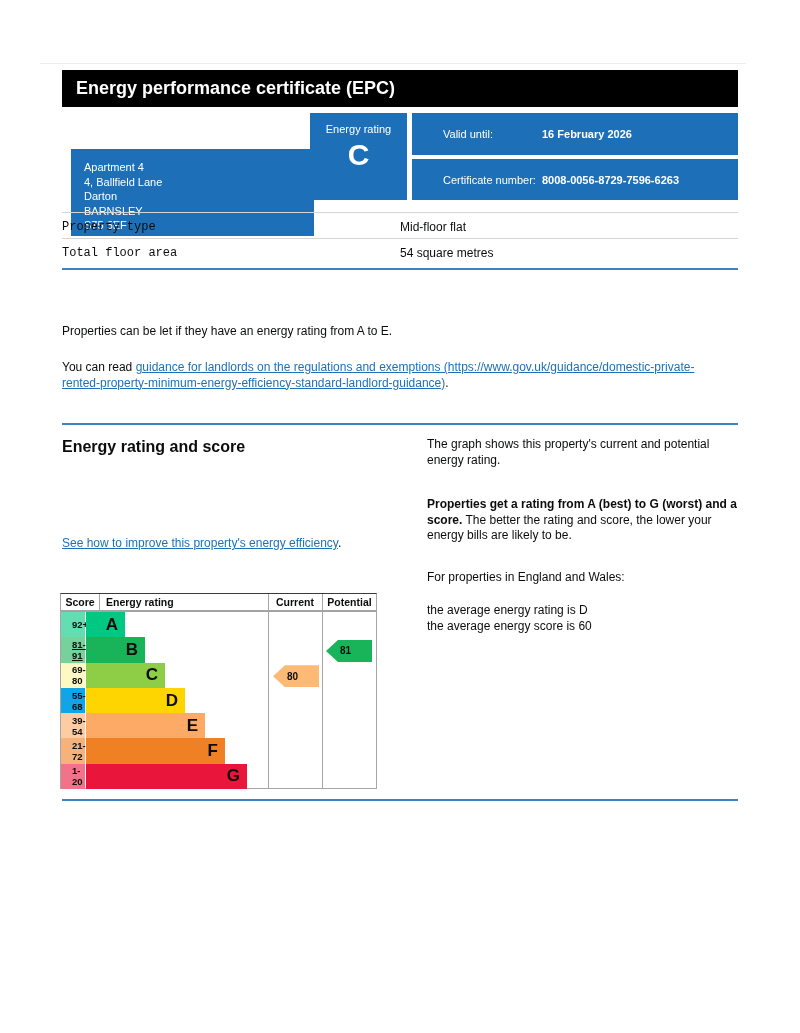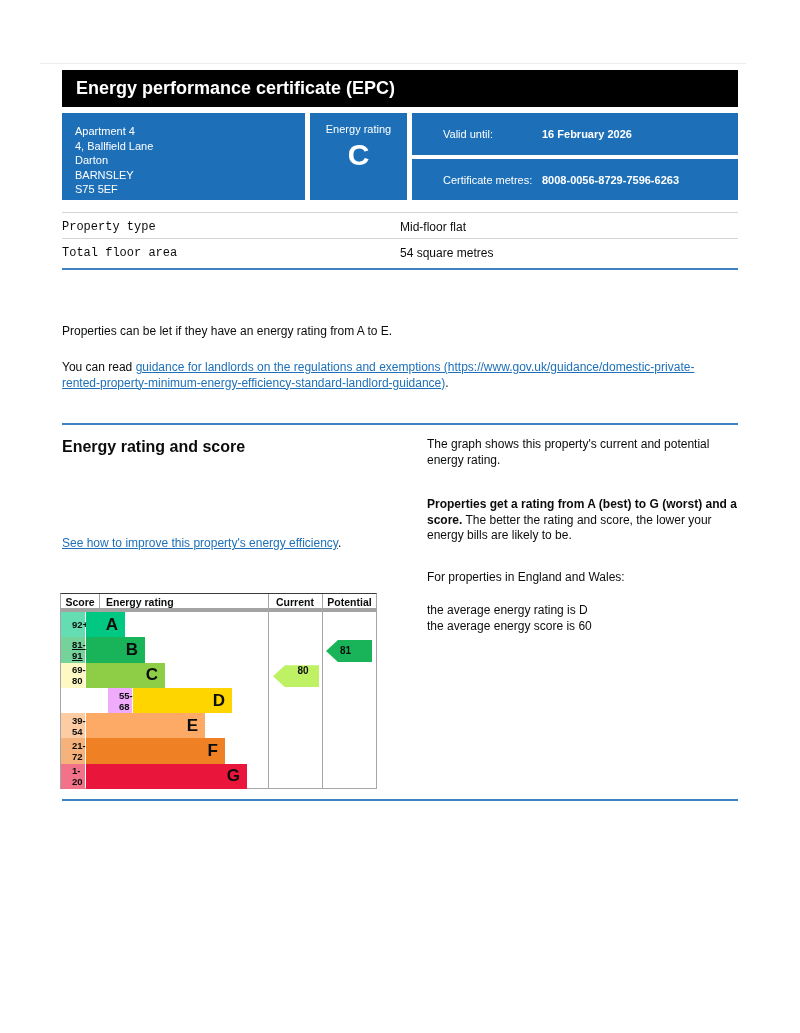--- a/index.html
+++ b/index.html
@@ -20,21 +20,21 @@
   
   .title-bar {
     position: absolute; left: 62px; top: 70px; width: 676px; height: 37px;
     background: #000000; color: #ffffff;
     font-size: 18px; font-weight: bold; line-height: 37px;
     padding-left: 14px;
   }
   
   .summary { position: absolute; left: 62px; top: 113px; width: 676px; height: 87px; }
   .panel { position: absolute; top: 0; height: 87px; background: #1d70b8; color: #ffffff; }
-  .panel-address { left: 0; width: 243px; padding: 11px 13px; font-size: 11px; line-height: 14.6px; }
+  .panel-address { left: 9px; width: 243px; padding: 11px 13px; font-size: 11px; line-height: 14.6px; margin-top: 36px; }
   .panel-rating { left: 248px; width: 97px; text-align: center; padding-top: 10px; }
   .panel-rating .rating-label { font-size: 11px; }
   .panel-rating .rating-letter { font-size: 30px; font-weight: bold; margin-top: 3px; }
   .panel-right { left: 350px; width: 326px; background: transparent; }
   .panel-right .row {
     position: absolute; left: 0; width: 326px; background: #1d70b8;
     display: flex; align-items: center; font-size: 11px;
   }
   .panel-right .row-top { top: 0; height: 42px; }
   .panel-right .row-bottom { top: 46px; height: 41px; }
@@ -69,21 +69,21 @@
   .col-right-p3 { left: 427px; top: 570px; width: 315px; }
   .col-right-p4 { left: 427px; top: 603px; width: 315px; }
   .bold { font-weight: bold; }
   
   .chart {
     position: absolute; left: 60px; top: 593px; width: 317px; height: 196px;
     border: 1px solid #a6a6a6; border-top: 1px solid #3a3a3a;
     background: #ffffff;
   }
   .chart-header {
-    position: relative; height: 18px; border-bottom: 4px solid #a3a3a3;
+    position: relative; height: 18px; border-bottom: 2px solid #a3a3a3;
     font-size: 10.5px; font-weight: bold;
   }
   .chart-header .hd { position: absolute; top: 2px; }
   .hd-score { left: 0; width: 38px; text-align: center; }
   .hd-rating { left: 45px; }
   .hd-current { left: 207px; width: 54px; text-align: center; }
   .hd-potential { left: 261px; width: 55px; text-align: center; }
   .hdr-divider { position: absolute; left: 38px; top: 0; width: 1px; height: 18px; background: #a6a6a6; }
   .v-line { position: absolute; top: 0; bottom: 0; width: 1px; background: #a6a6a6; }
   .v-line-current { left: 207px; }
@@ -127,21 +127,21 @@
     <div class="panel panel-rating">
       <div class="rating-label">Energy rating</div>
       <div class="rating-letter">C</div>
     </div>
     <div class="panel panel-right">
       <div class="row row-top">
         <span class="lbl">Valid until:</span>
         <span class="val">16 February 2026</span>
       </div>
       <div class="row row-bottom">
-        <span class="lbl">Certificate metres:</span>
+        <span class="lbl">Certificate number:</span>
         <span class="val">8008-0056-8729-7596-6263</span>
       </div>
     </div>
   </section>
 
   <div class="detail-row detail-row-1">
     <span class="lbl">Property type</span>
     <span class="val">Mid-floor flat</span>
   </div>
   <div class="detail-row detail-row-2">
@@ -179,39 +179,39 @@
         </div>
         <div class="band-row">
           <span class="band-score" style="background: rgb(117, 210, 155); text-decoration: underline;">81-91</span>
           <span class="band-bar" style="background: rgb(25, 180, 89); width: 59px;">B</span>
         </div>
         <div class="band-row">
           <span class="band-score" style="background: #fef9c3;">69-80</span>
           <span class="band-bar" style="background: rgb(141, 206, 70); width: 79px;">C</span>
         </div>
         <div class="band-row">
-          <span class="band-score" style="background: #f0abfc; margin-left: 47px;">55-68</span>
+          <span class="band-score" style="background: #0ea5e9;">55-68</span>
           <span class="band-bar" style="background: rgb(255, 213, 0); width: 99px;">D</span>
         </div>
         <div class="band-row">
           <span class="band-score" style="background: rgb(253, 204, 163);">39-54</span>
           <span class="band-bar" style="background: rgb(252, 170, 101); width: 119px;">E</span>
         </div>
         <div class="band-row">
           <span class="band-score" style="background: rgb(245, 179, 123);">21-72</span>
           <span class="band-bar" style="background: rgb(239, 128, 35); width: 139px;">F</span>
         </div>
         <div class="band-row">
           <span class="band-score" style="background: rgb(242, 115, 137);">1-20</span>
           <span class="band-bar" style="background: rgb(233, 21, 59); width: 161px;">G</span>
         </div>
       </div>
     <div class="v-line v-line-current"></div>
     <div class="v-line v-line-potential"></div>
-    <div class="pointer" id="current-pointer" style="background: #bef264; left: 212px; top: 71.25px; flex-direction: column;">
+    <div class="pointer" id="current-pointer" style="background: #fdba74; left: 212px; top: 71.25px;">
       <span>80</span>
       <span>C</span>
     </div>
     <div class="pointer" id="potential-pointer" style="background: rgb(25, 180, 89); left: 265px; top: 45.95px;">
       <span>81</span>
       <span>B</span>
     </div>
   </div>
 
   <div class="rule rule-3"></div>

